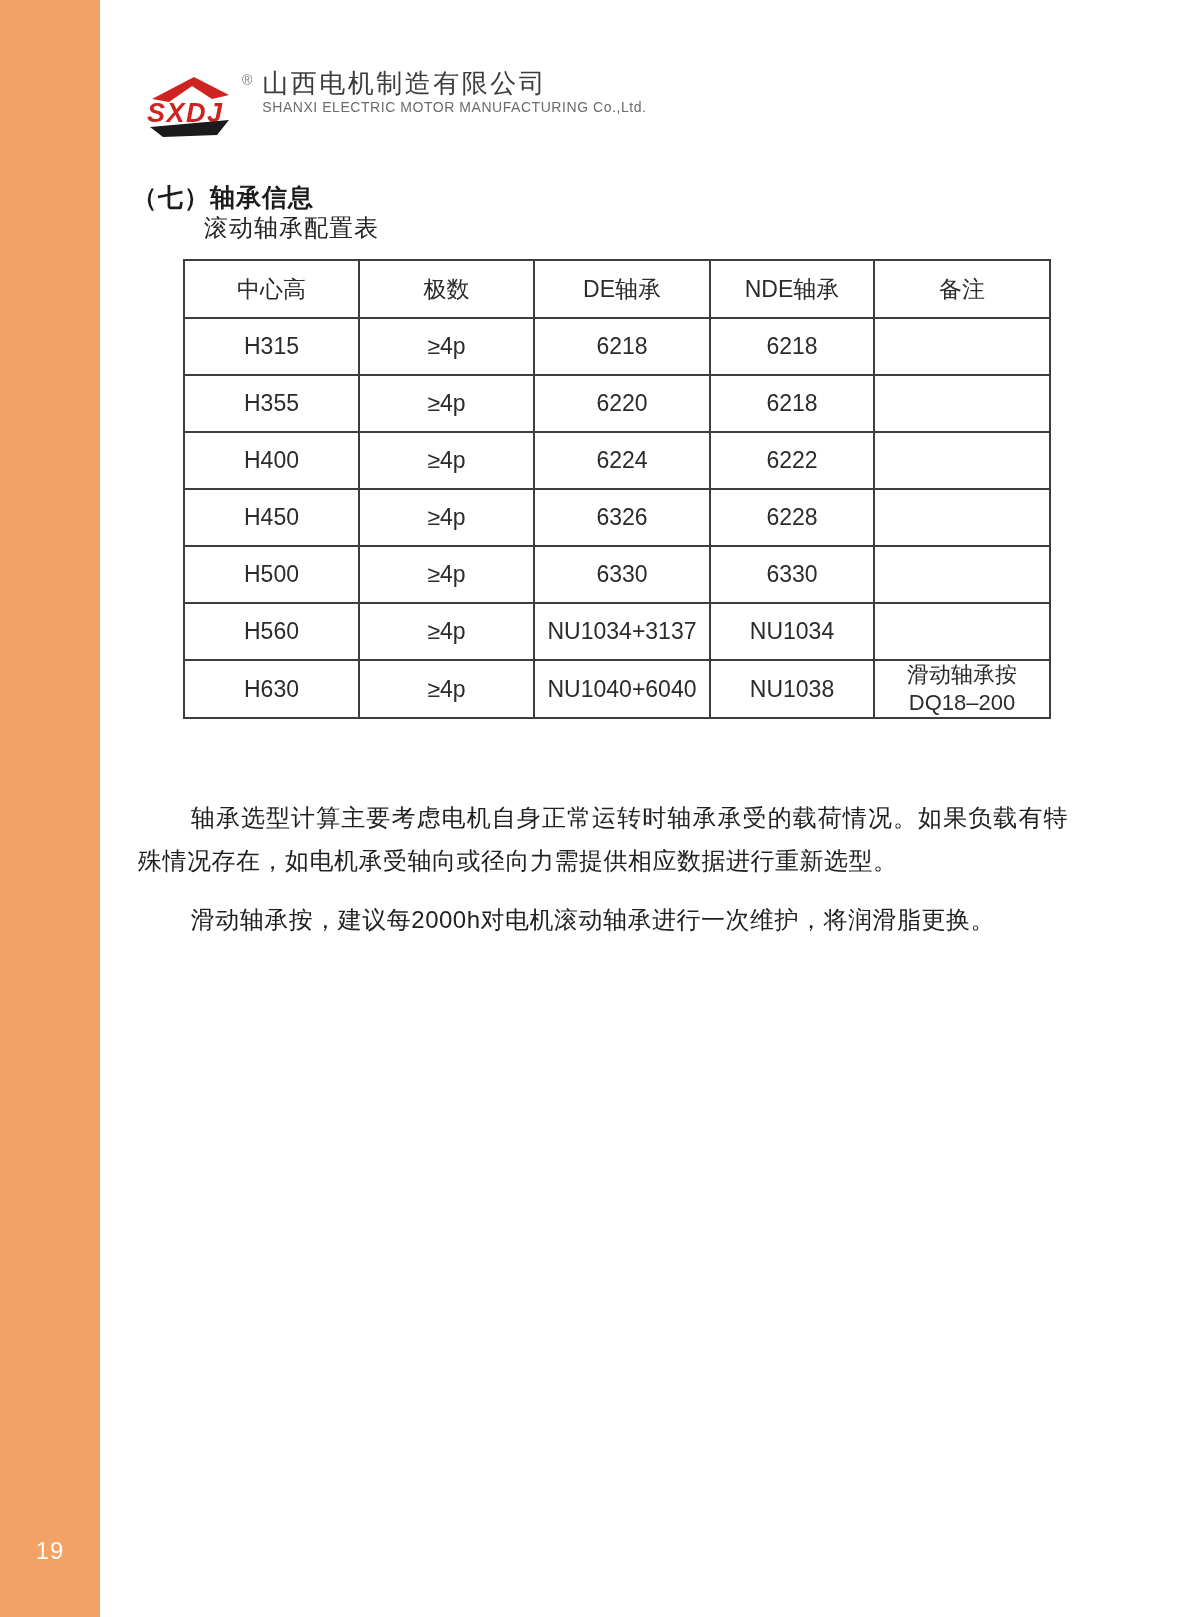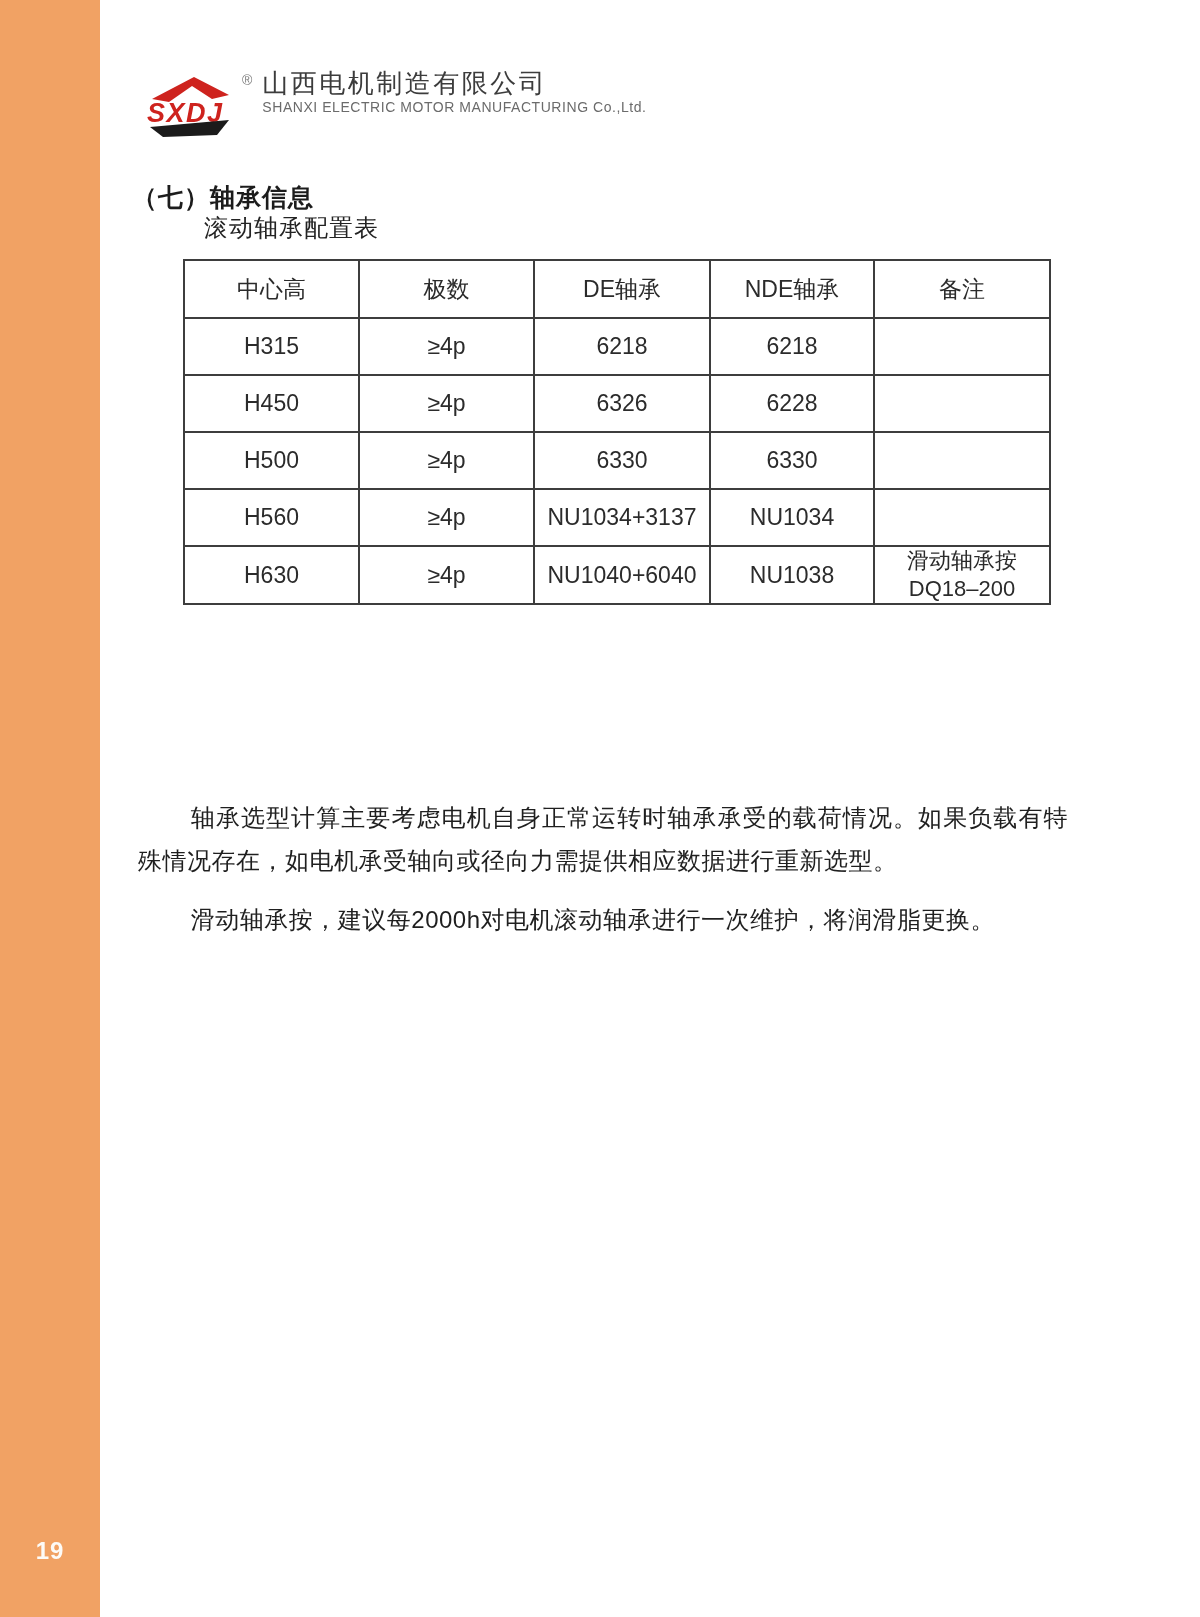--- a/index.html
+++ b/index.html
@@ -23,21 +23,21 @@
     background: #F1A264;
   }
   .page-number {
     position: absolute;
     left: 0;
     top: 1537px;
     width: 100px;
     text-align: center;
     color: #fdfbf7;
     font-size: 24px;
-    font-weight: bold;
+    font-weight: normal;
     letter-spacing: 1px;
   }
   .logo-wrap {
     position: absolute;
     left: 140px;
     top: 70px;
     display: flex;
     align-items: flex-start;
   }
   .logo-mark {
@@ -172,20 +172,34 @@
     </thead>
     <tbody>
         <tr>
           <td>H315</td>
           <td>≥4p</td>
           <td>6218</td>
           <td>6218</td>
           <td class="note-cell"></td>
         </tr>
         <tr>
+          <td>H355</td>
+          <td>≥4p</td>
+          <td>6220</td>
+          <td>6218</td>
+          <td class="note-cell"></td>
+        </tr>
+        <tr>
+          <td>H400</td>
+          <td>≥4p</td>
+          <td>6224</td>
+          <td>6222</td>
+          <td class="note-cell"></td>
+        </tr>
+        <tr>
           <td>H450</td>
           <td>≥4p</td>
           <td>6326</td>
           <td>6228</td>
           <td class="note-cell"></td>
         </tr>
         <tr>
           <td>H500</td>
           <td>≥4p</td>
           <td>6330</td>

